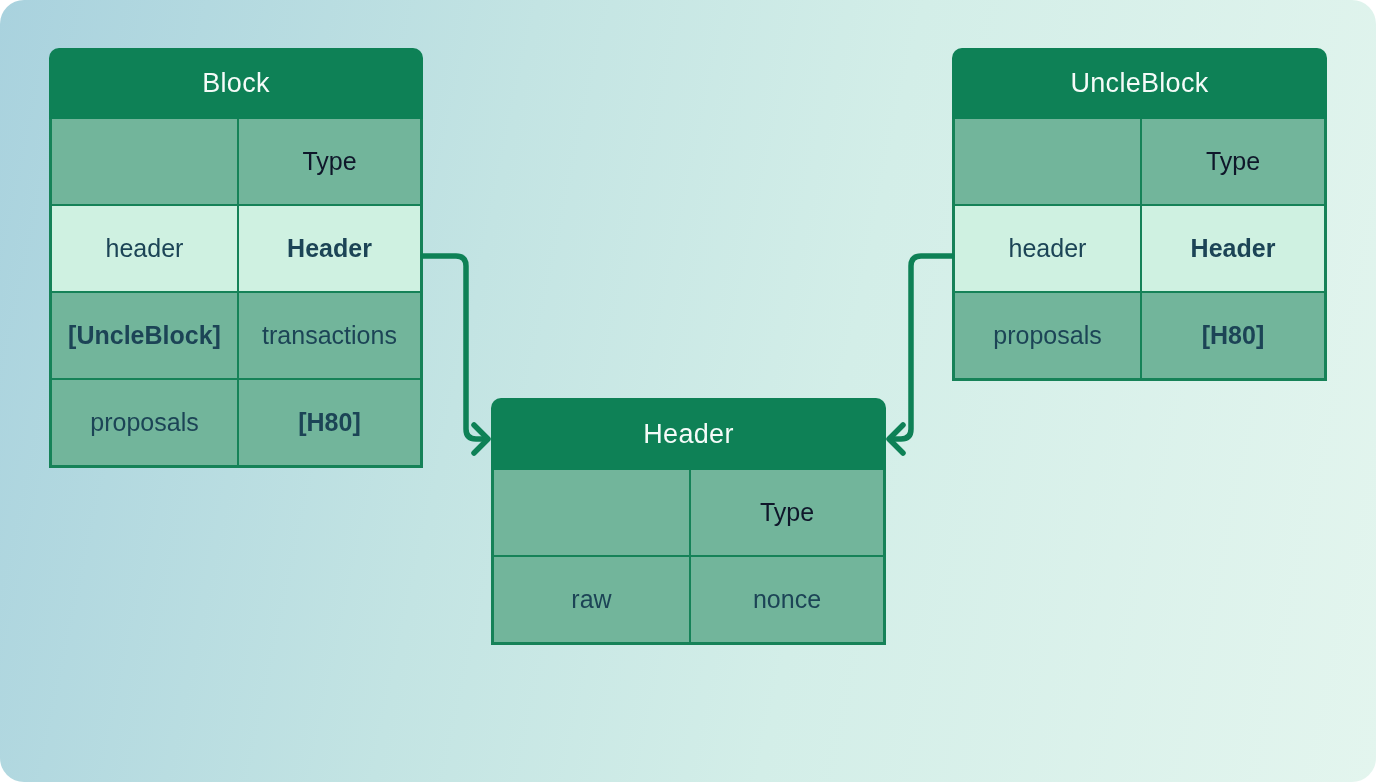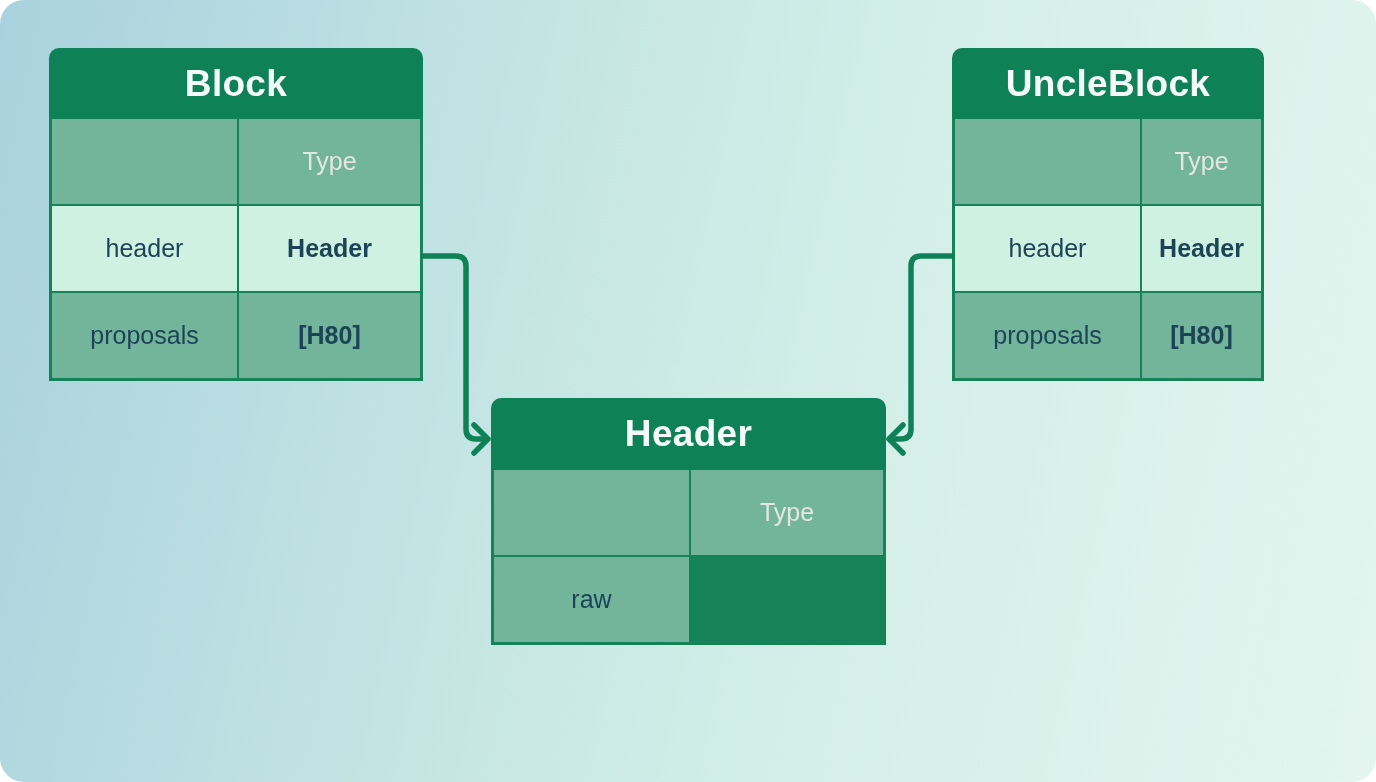--- a/index.html
+++ b/index.html
@@ -18,41 +18,41 @@
   }
   .etable { position: absolute; }
   .etable .band {
     height: 71px;
     background: #0e8156;
     border-radius: 10px 10px 0 0;
     display: flex;
     align-items: center;
     justify-content: center;
     color: #f4fbf8;
-    font-size: 37px;
-    font-weight: 700;
+    font-size: 27px;
+    font-weight: 400;
     letter-spacing: 0.3px;
   }
   .etable .body {
     display: grid;
     gap: 2px;
     background: #168258;
     border: 3px solid #168258;
     border-top: none;
     grid-auto-rows: 85px;
   }
   .cell {
     display: flex;
     align-items: center;
     justify-content: center;
     background: rgba(243, 252, 248, 0.42);
     color: #1c4456;
     font-size: 25px;
   }
-  .cell.type-head { color: #e5e5e5; }
+  .cell.type-head { color: #0f172a; }
   .cell.bold { font-weight: 700; }
   .cell.hl { background: rgba(222, 250, 236, 0.93); }
   .connectors {
     position: absolute;
     left: 0;
     top: 0;
     pointer-events: none;
   }
   .connectors path {
     fill: none;
@@ -69,28 +69,30 @@
 
   <div class="etable" style="left:49px; top:48px; width:374px;">
     <div class="band">Block</div>
     <div class="body" style="grid-template-columns:185px 1fr;">
       <div class="cell"></div>
       <div class="cell type-head">Type</div>
 
       <div class="cell hl">header</div>
       <div class="cell hl bold">Header</div>
 
+      <div class="cell bold">[UncleBlock]</div>
 
+      <div class="cell">transactions</div>
 
       <div class="cell">proposals</div>
       <div class="cell bold">[H80]</div>
     </div>
   </div>
 
-  <div class="etable" style="left:952px; top:48px; width:312px;">
+  <div class="etable" style="left:952px; top:48px; width:375px;">
     <div class="band">UncleBlock</div>
     <div class="body" style="grid-template-columns:185px 1fr;">
       <div class="cell"></div>
       <div class="cell type-head">Type</div>
 
       <div class="cell hl">header</div>
       <div class="cell hl bold">Header</div>
 
       <div class="cell">proposals</div>
       <div class="cell bold">[H80]</div>
@@ -98,20 +100,21 @@
   </div>
 
   <div class="etable" style="left:491px; top:398px; width:395px;">
     <div class="band" style="height:72px;">Header</div>
     <div class="body" style="grid-template-columns:195px 1fr;">
       <div class="cell"></div>
       <div class="cell type-head">Type</div>
 
       <div class="cell">raw</div>
 
+      <div class="cell">nonce</div>
     </div>
   </div>
 
   <svg class="connectors" width="1376" height="782" viewBox="0 0 1376 782">
     <g>
       <path d="M 423 256 L 456 256 Q 466 256 466 266 L 466 429 Q 466 439 476 439 L 484 439"></path>
       <path d="M 474 425 L 488 439 L 474 453"></path>
     </g>
     <g>
       <path d="M 952 256 L 921 256 Q 911 256 911 266 L 911 429 Q 911 439 901 439 L 893 439"></path>

